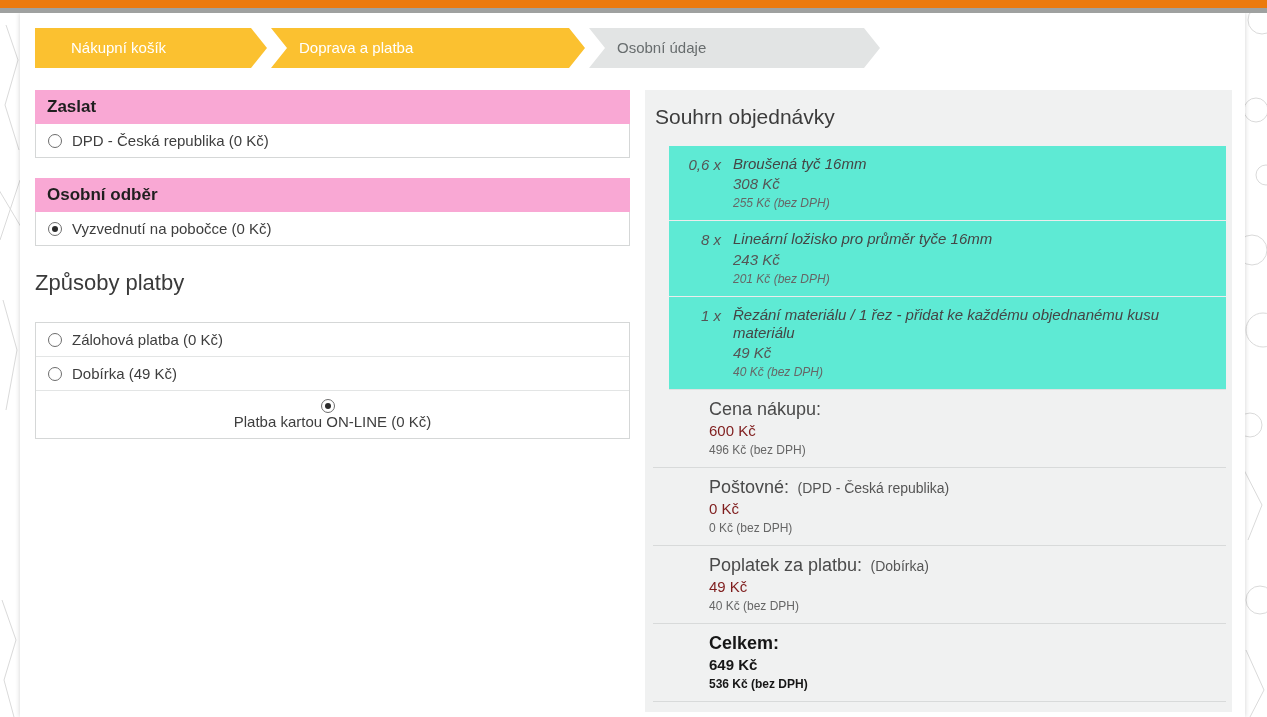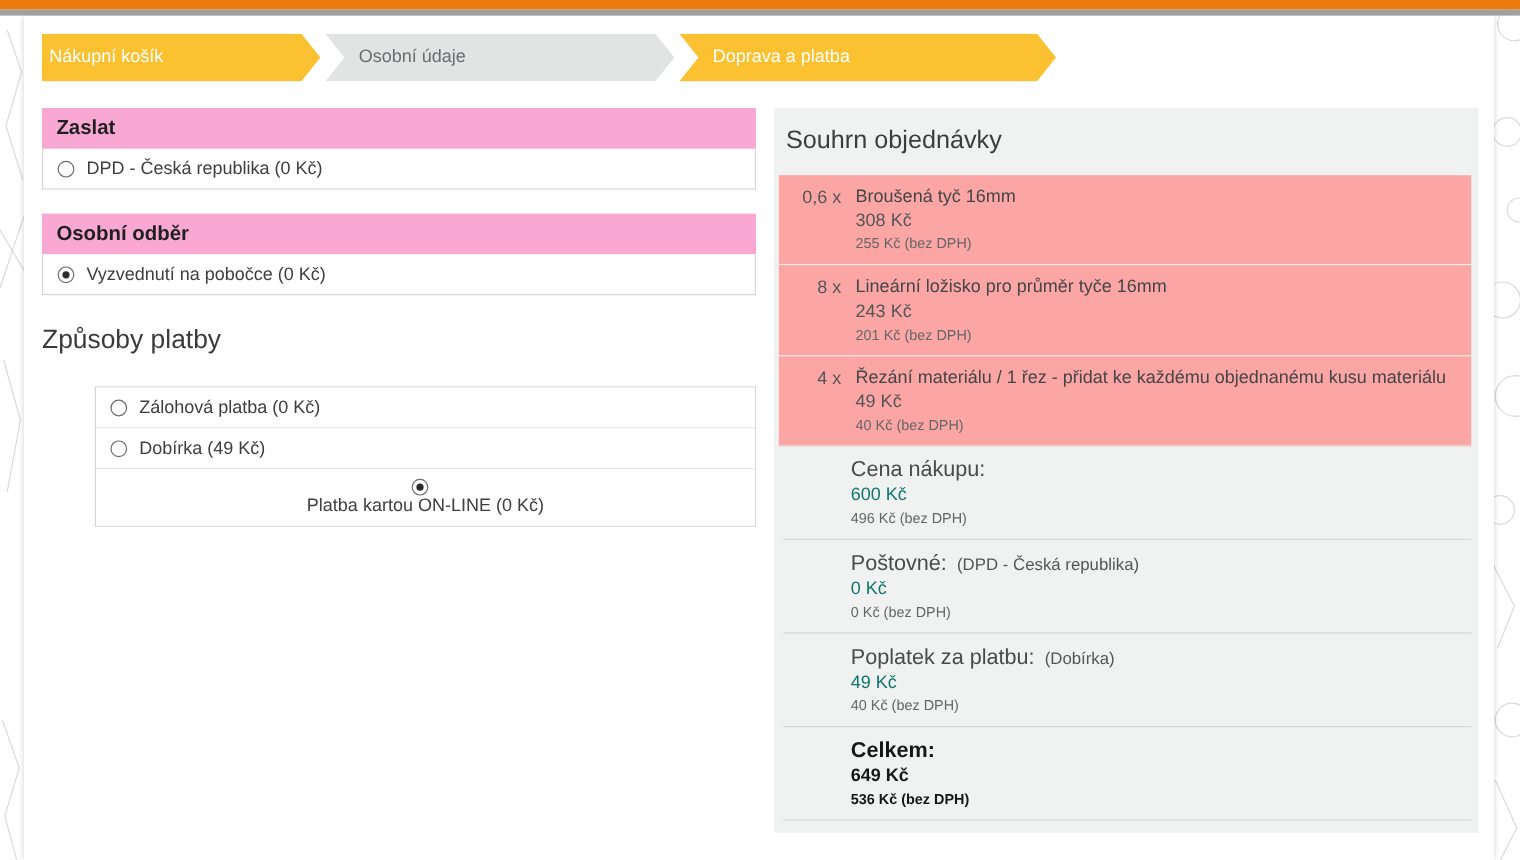--- a/index.html
+++ b/index.html
@@ -14,59 +14,59 @@
 
   .page-card { position:absolute; left:20px; top:13px; width:1225px; height:704px;
                background:#fff; z-index:2; box-shadow:0 0 5px rgba(0,0,0,.18); }
 
   
   .breadcrumb { display:flex; margin:15px 0 0 15px; width:1197px; height:40px; }
   .crumb { height:40px; line-height:40px; font-size:15px; position:relative; }
   .crumb + .crumb { margin-left:4px; }
   .crumb.active   { background:#fbc130; color:#fff; }
   .crumb.inactive { background:#e2e4e4; color:#686d6e; }
-  .crumb.first  { clip-path:polygon(0 0, calc(100% - 16px) 0, 100% 50%, calc(100% - 16px) 100%, 0 100%); padding-left:6px; }
+  .crumb.first  { clip-path:polygon(0 0, calc(100% - 16px) 0, 100% 50%, calc(100% - 16px) 100%, 0 100%); padding-left:36px; }
   .crumb.mid    { clip-path:polygon(0 0, calc(100% - 16px) 0, 100% 50%, calc(100% - 16px) 100%, 0 100%, 16px 50%); padding-left:28px; }
   .crumb.last   { clip-path:polygon(0 0, 100% 0, 100% 100%, 0 100%, 16px 50%); padding-left:28px; }
   .crumb.w1{width:232px;} .crumb.w2{width:314px;} .crumb.w3{width:291px;} .crumb.w4{width:348px;}
 
   .columns { display:flex; margin:22px 0 0 15px; width:1197px; gap:15px; align-items:flex-start; }
   .left-col  { width:595px; }
   .right-col { width:587px; background:#f0f1f1; padding-bottom:10px; }
 
   .section-header { background:#f9a8d4; padding:7px 12px; font-size:17px; font-weight:bold; color:#1f1f1f; }
   .option-row { background:#fff; border:1px solid #d5d7d7; border-top:none; padding:8px 12px;
                 font-size:15px; color:#3e3e3e; display:flex; align-items:center; cursor:pointer; }
   .section { margin-bottom:20px; }
 
   .pay-title { font-size:22px; color:#3a3a3a; font-weight:normal; margin:24px 0 26px; }
-  .pay-list { border:1px solid #d5d7d7;margin-left:44px; }
+  .pay-list { border:1px solid #d5d7d7; }
   .pay-list .option-row { border:none; border-bottom:1px solid #e3e5e5; }
   .pay-list .option-row:last-child { border-bottom:none;flex-direction:column; }
 
   .radio { width:14px; height:14px; border:1px solid #6d6d6d; border-radius:50%; background:#fff;
            display:inline-block; margin-right:10px; position:relative; flex:none; }
   .radio.selected::after { content:""; position:absolute; left:3px; top:3px; width:6px; height:6px;
            border-radius:50%; background:#2b2b2b; }
 
   .summary-title { font-size:21px; color:#3c3c3c; font-weight:normal; padding:15px 10px 17px; }
-  .items { background:#fca5a5; margin:0 6px 0 4px; border-bottom:1px solid #e0e2e2; }
+  .items { background:#5eead4; margin:0 6px 0 24px; border-bottom:1px solid #e0e2e2;font-style:italic; }
   .item { display:grid; grid-template-columns:52px 1fr; column-gap:12px; padding:9px 12px 10px 0;
           border-bottom:1px solid #ececec; }
   .item:last-child { border-bottom:none; }
   .item-qty { text-align:right; font-size:15px; color:#555; padding-top:1px; }
   .item-name { font-size:15px; color:#454545; line-height:1.22; }
   .item-price { font-size:15px; color:#555; margin-top:2px; }
   .item-novat { font-size:12px; color:#666; margin-top:4px; }
 
   .totals { margin:0 6px 0 8px; }
   .total-row { padding:9px 12px 10px 56px; border-bottom:1px solid #d8dada; }
   .total-label { font-size:18px; color:#4a4a4a; display:inline; }
   .total-note  { font-size:14px; color:#555; display:inline; margin-left:4px; }
-  .total-price { font-size:15px; color:#0f766e; margin-top:2px; }
+  .total-price { font-size:15px; color:#7f1d1d; margin-top:2px; }
   .total-novat { font-size:12px; color:#666; margin-top:4px; }
   .total-row.bold .total-label,
   .total-row.bold .total-price,
   .total-row.bold .total-novat { font-weight:bold; color:#161616; }
 </style>
 </head>
 <body>
 
 <svg class="map-bg" viewBox="0 0 1267 717" fill="none" stroke="#dadada" stroke-width="1">
   <path d="M6 25 L18 60 L5 105 L19 150"></path>
@@ -86,25 +86,25 @@
 
 <div class="topbar-orange"></div>
 <div class="topbar-gray"></div>
 
 <div class="page-card">
 
   <div class="breadcrumb">
     <div class="crumb first active w1">
       <span>Nákupní košík</span>
     </div>
+    <div class="crumb mid active w2">
+      <span>Doprava a platba</span>
+    </div>
     <div class="crumb mid inactive w3">
       <span>Osobní údaje</span>
-    </div>
-    <div class="crumb mid active w2">
-      <span>Doprava a platba</span>
     </div>
   </div>
 
   <div class="columns">
 
     <div class="left-col">
 
       <div class="section">
         <div class="section-header">Zaslat</div>
         <div class="option-row">
@@ -153,21 +153,21 @@
         </div>
         <div class="item">
           <div class="item-qty">8 x</div>
           <div>
             <div class="item-name">Lineární ložisko pro průměr tyče 16mm</div>
             <div class="item-price">243 Kč</div>
             <div class="item-novat">201 Kč (bez DPH)</div>
           </div>
         </div>
         <div class="item">
-          <div class="item-qty">4 x</div>
+          <div class="item-qty">1 x</div>
           <div>
             <div class="item-name">Řezání materiálu / 1 řez - přidat ke každému objednanému kusu materiálu</div>
             <div class="item-price">49 Kč</div>
             <div class="item-novat">40 Kč (bez DPH)</div>
           </div>
         </div>
       </div>
 
       <div class="totals">
         <div class="total-row">

